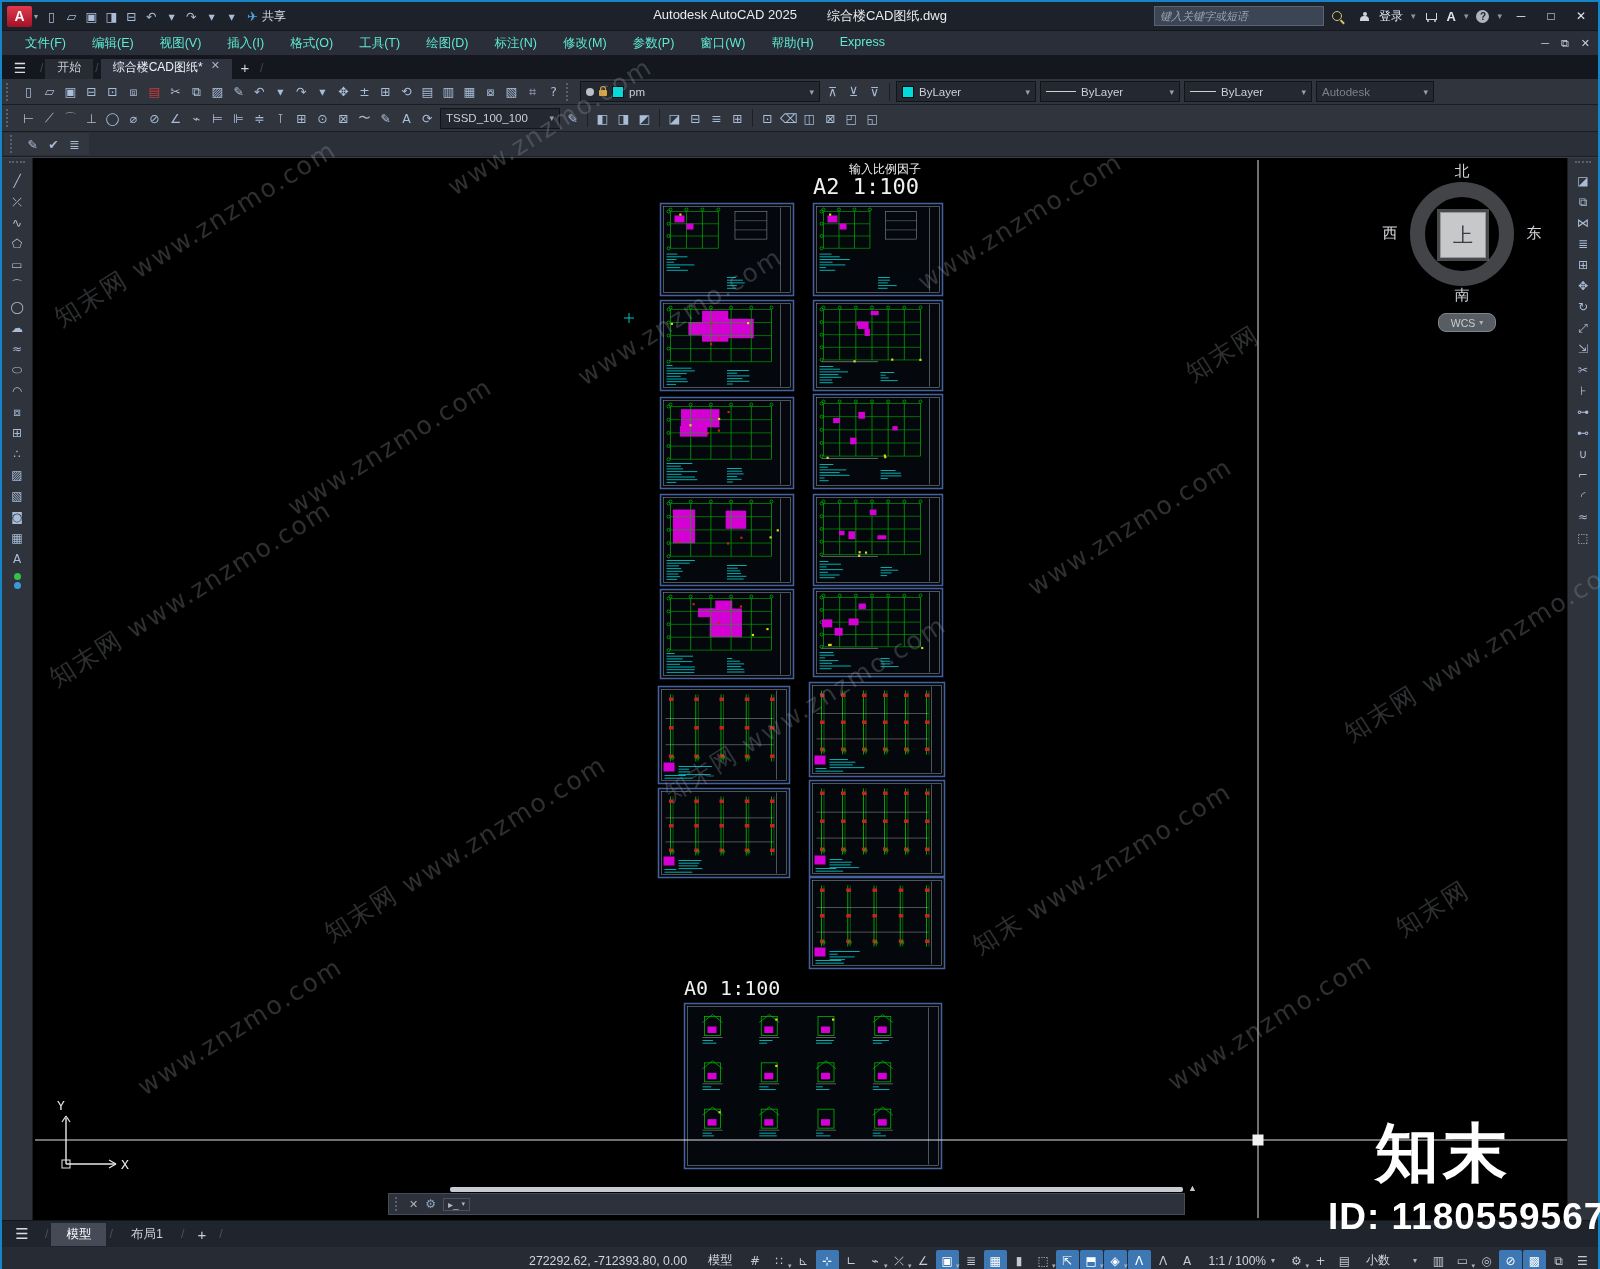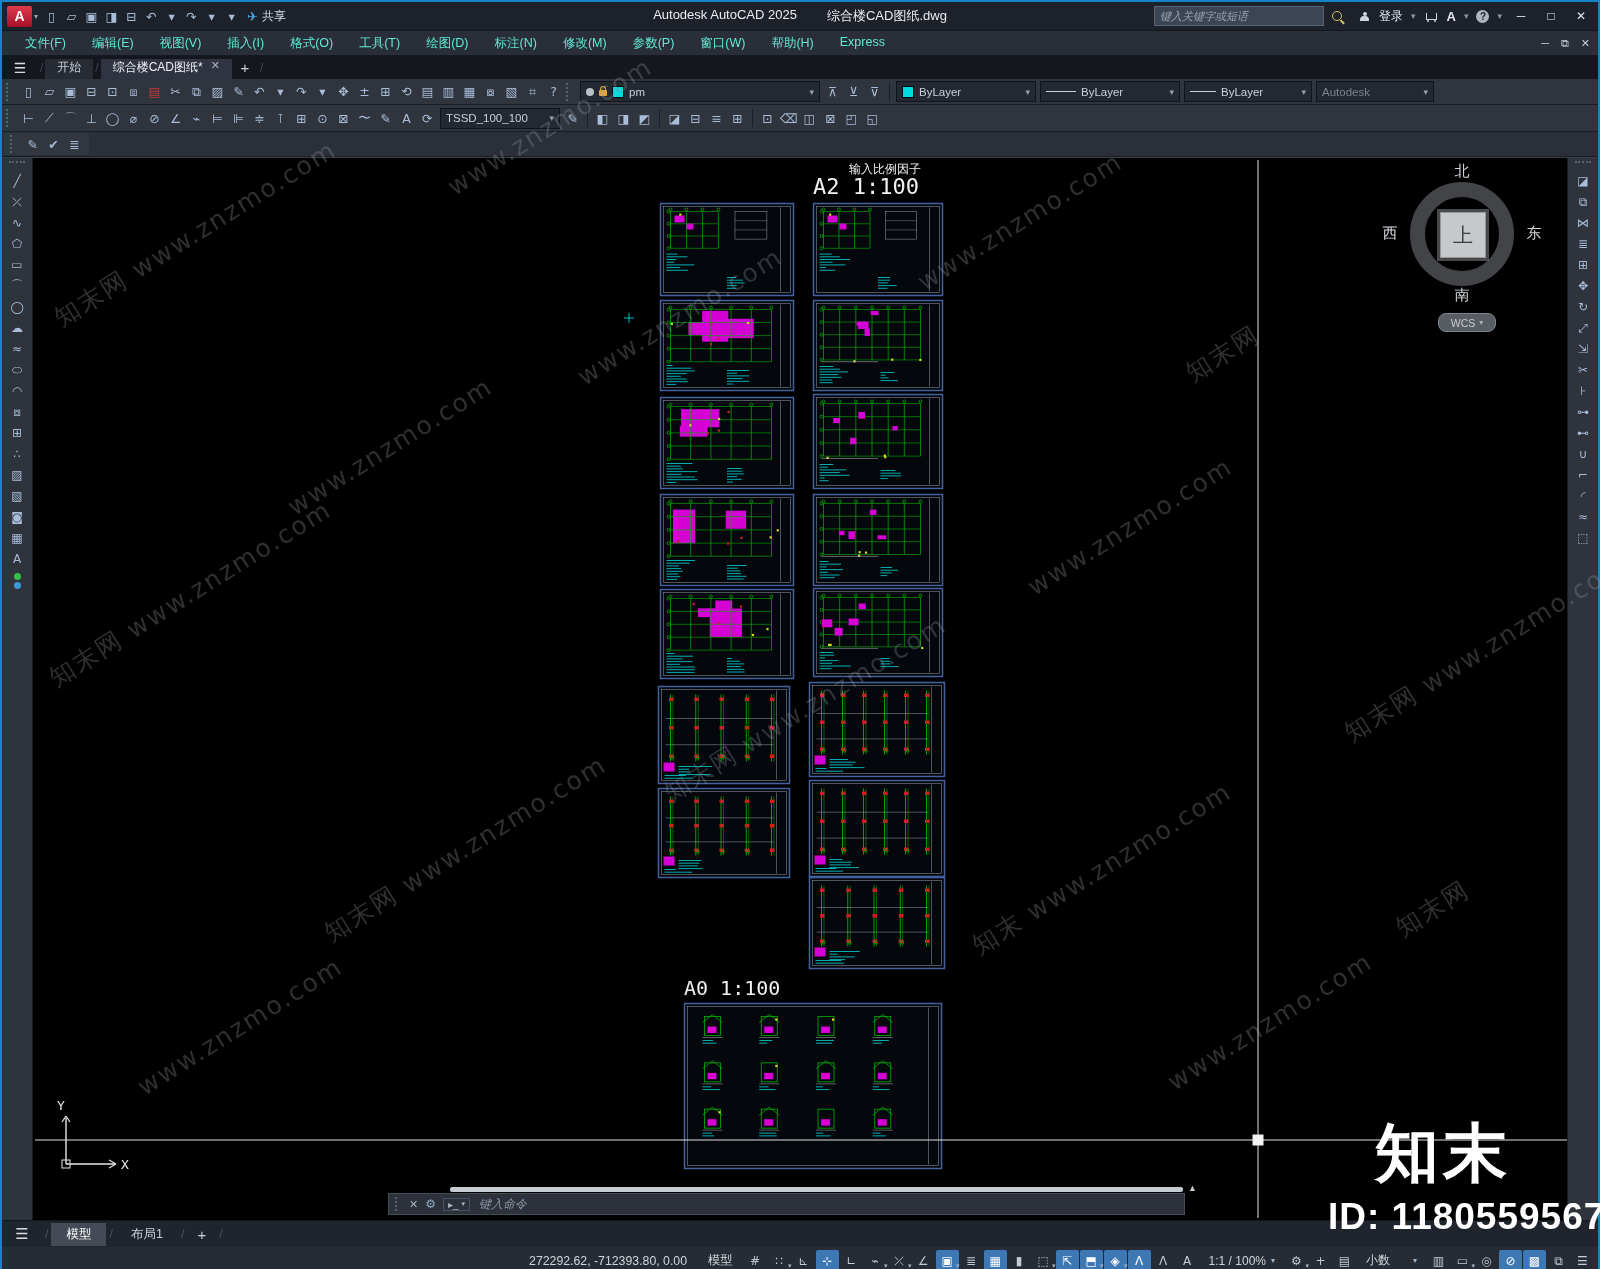--- a/index.html
+++ b/index.html
@@ -1149,21 +1149,20 @@
 
       <div class="cmd-scroll">
           <span class="arr">▲</span>
         </div>
 
       <div class="cmd-bar">
         <span class="g"></span>
         <span class="xb">✕</span>
         <span class="wr">⚙</span>
         <span class="pr">▸_ <i style="font-style:normal;font-size:7px">▾</i></span>
-        <input placeholder="键入命令" style="">
       </div>
 
       <div class="brand">知末</div>
     </div>
 
     <div class="side-toolbar right">
       <span class="vgrip"></span>
       <div style="display:flex;flex-direction:column;align-items:center">
           <span class="tb-icon">◪</span>
           <span class="tb-icon">⧉</span>

